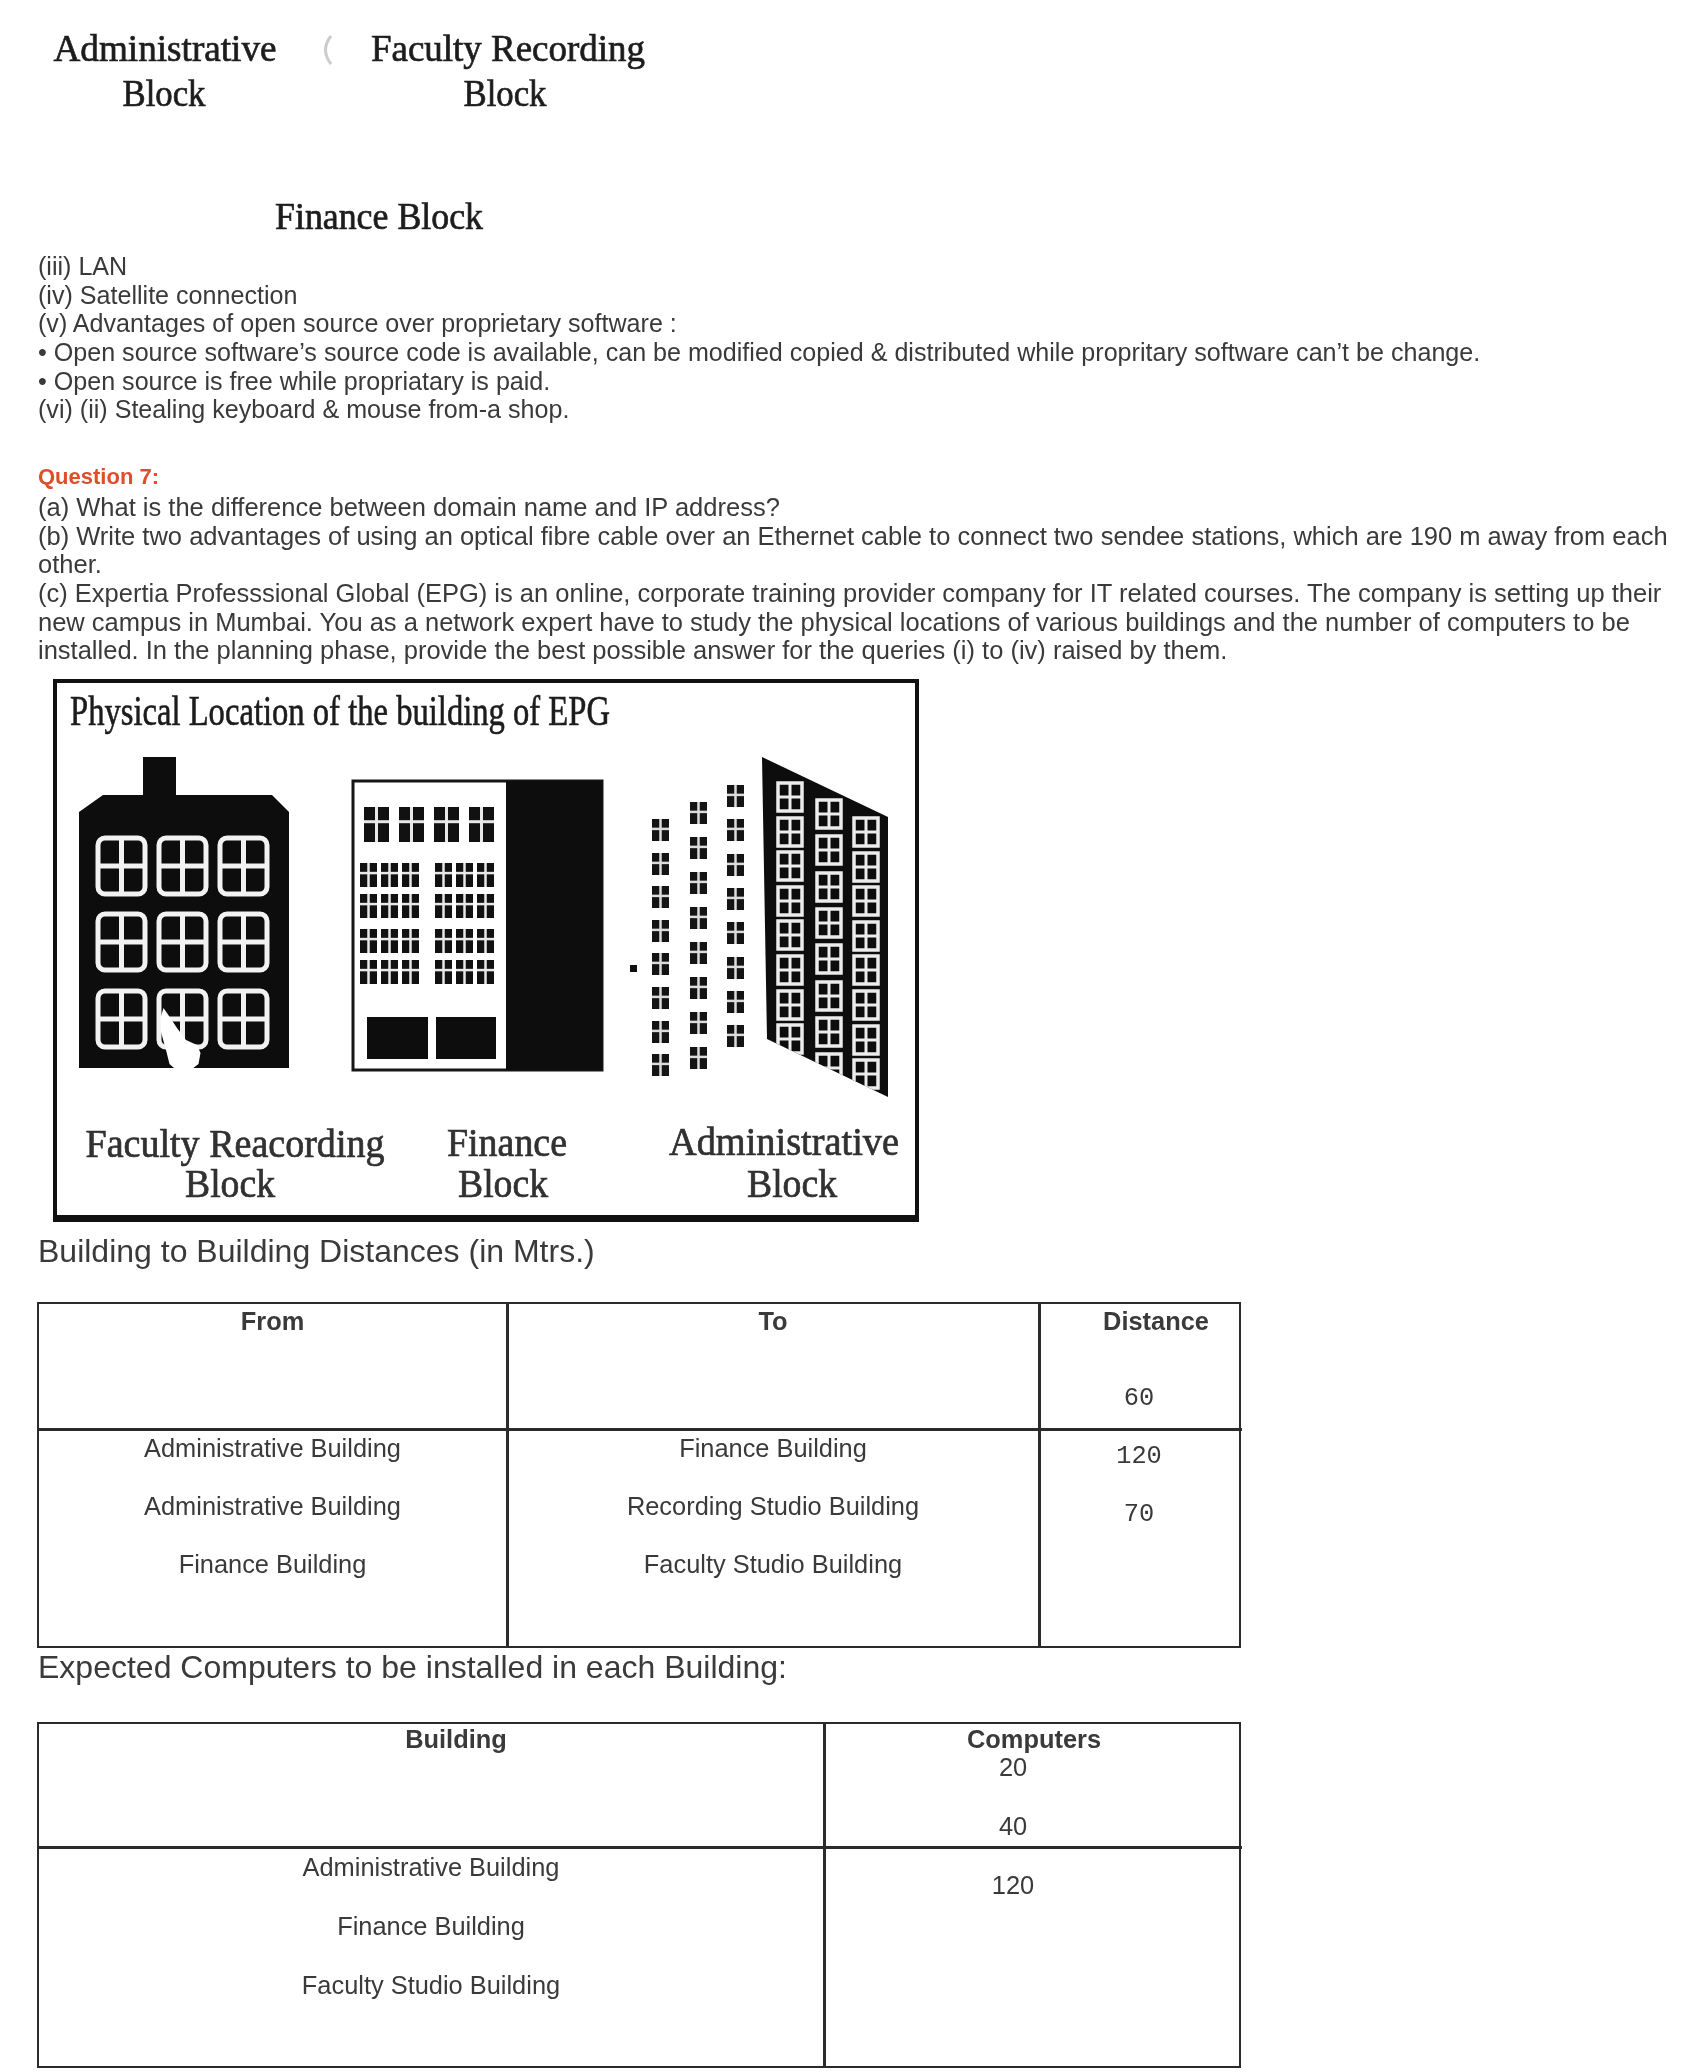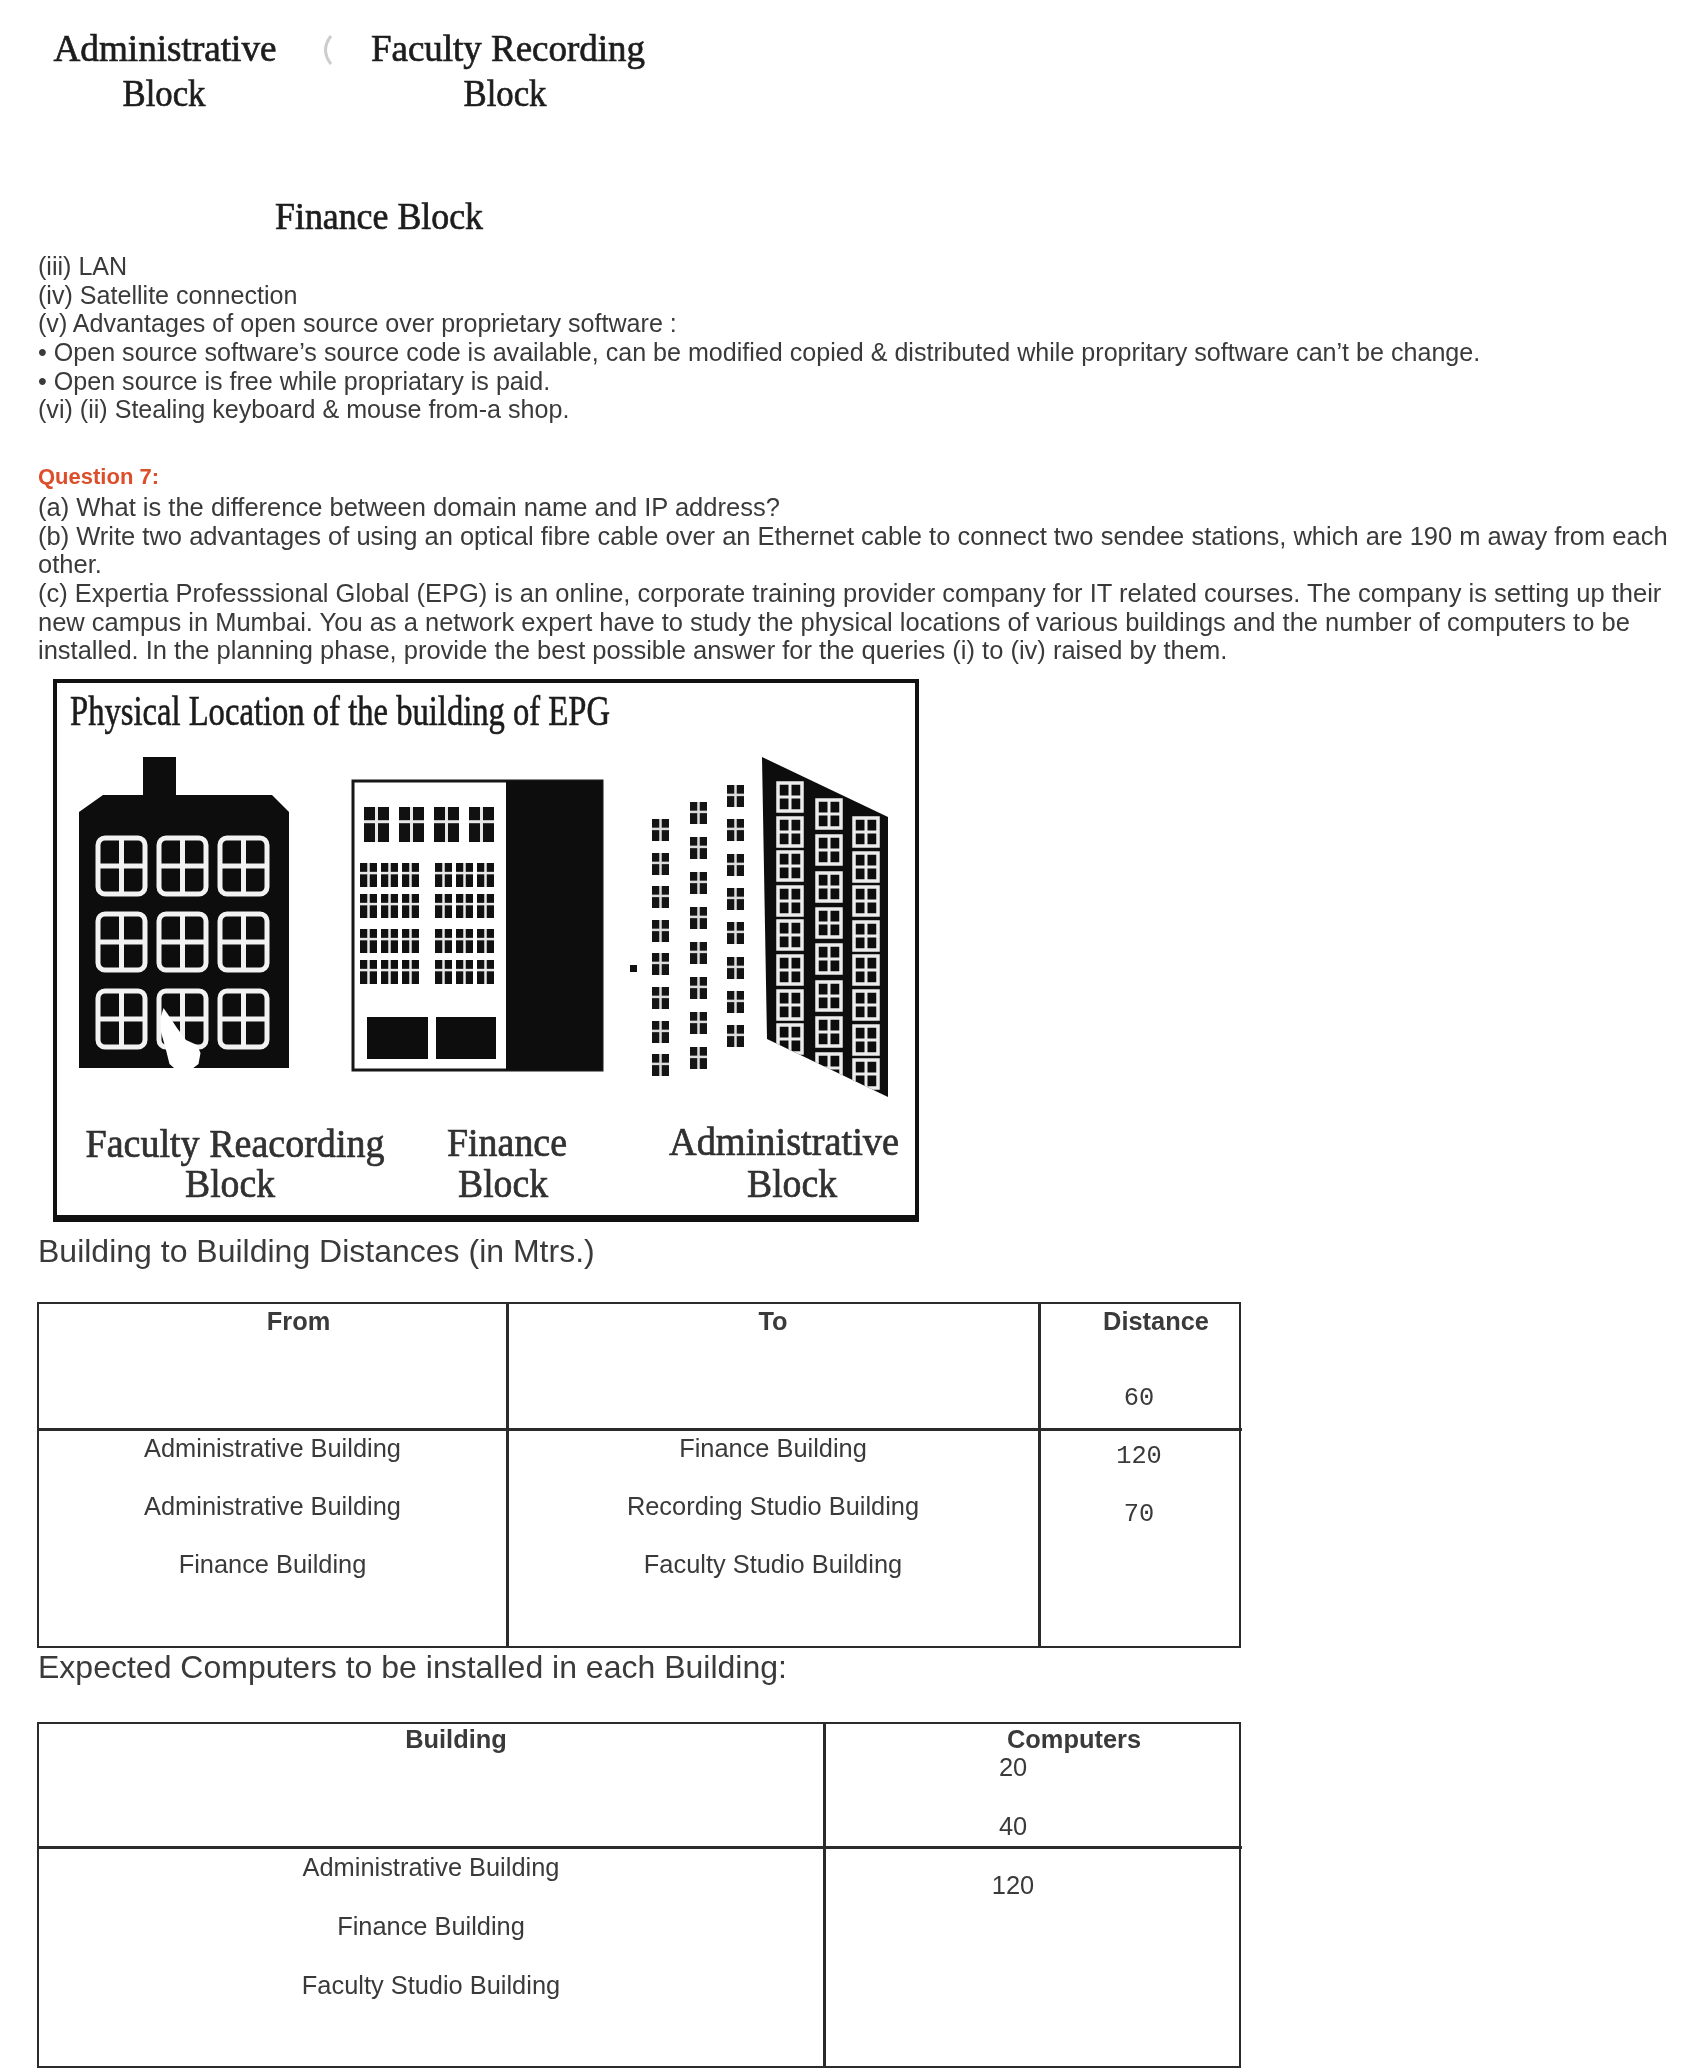--- a/index.html
+++ b/index.html
@@ -603,21 +603,21 @@
 <div class="cap" style="left:38px;top:1236.8px;">Building to Building Distances (in Mtrs.)</div>
 
 <div style="position:absolute;left:37px;top:1302px;width:1200px;height:342px;border:2.5px solid #2b2b2b;"></div>
 
 <div class="hline" style="left:37px;top:1428px;width:1205px;"></div>
 
 <div class="vline" style="left:506px;top:1302px;height:345px;"></div>
 
 <div class="vline" style="left:1038px;top:1302px;height:345px;"></div>
 
-<div class="th" style="left:38px;top:1306.8px;width:469px;margin-left:26px;">From</div>
+<div class="th" style="left:38px;top:1306.8px;width:469px;">From</div>
 
 <div class="th" style="left:507px;top:1306.8px;width:532px;">To</div>
 
 <div class="th" style="left:1039px;top:1306.8px;width:200px;padding-left:17px;">Distance</div>
 
 <div class="cell" style="left:38px;top:1418.6px;width:469px;">Administrative Building<br>Administrative Building<br>Finance Building</div>
 
 <div class="cell" style="left:507px;top:1418.6px;width:532px;">Finance Building<br>Recording Studio Building<br>Faculty Studio Building</div>
 
 <div class="cell" style="left:1039px;top:1370px;width:200px;font-family:Liberation Mono, monospace;">60<br>120<br>70</div>
@@ -625,17 +625,17 @@
 <div class="cap" style="left:38px;top:1652.8px;">Expected Computers to be installed in each Building:</div>
 
 <div style="position:absolute;left:37px;top:1722px;width:1200px;height:342px;border:2.5px solid #2b2b2b;"></div>
 
 <div class="hline" style="left:37px;top:1846px;width:1205px;"></div>
 
 <div class="vline" style="left:823px;top:1722px;height:345px;"></div>
 
 <div class="th" style="left:38px;top:1724.7px;width:786px;padding-left:25px;">Building</div>
 
-<div class="th" style="left:872px;top:1724.7px;width:404px;">Computers</div>
+<div class="th" style="left:824px;top:1724.7px;width:404px;padding-left:8px;">Computers</div>
 
 <div class="cell2" style="left:38px;top:1837.7px;width:786px;">Administrative Building<br>Finance Building<br>Faculty Studio Building</div>
 
 <div class="cell2" style="left:824px;top:1738px;width:378px;">20<br>40<br>120</div>
 
 </body></html>

